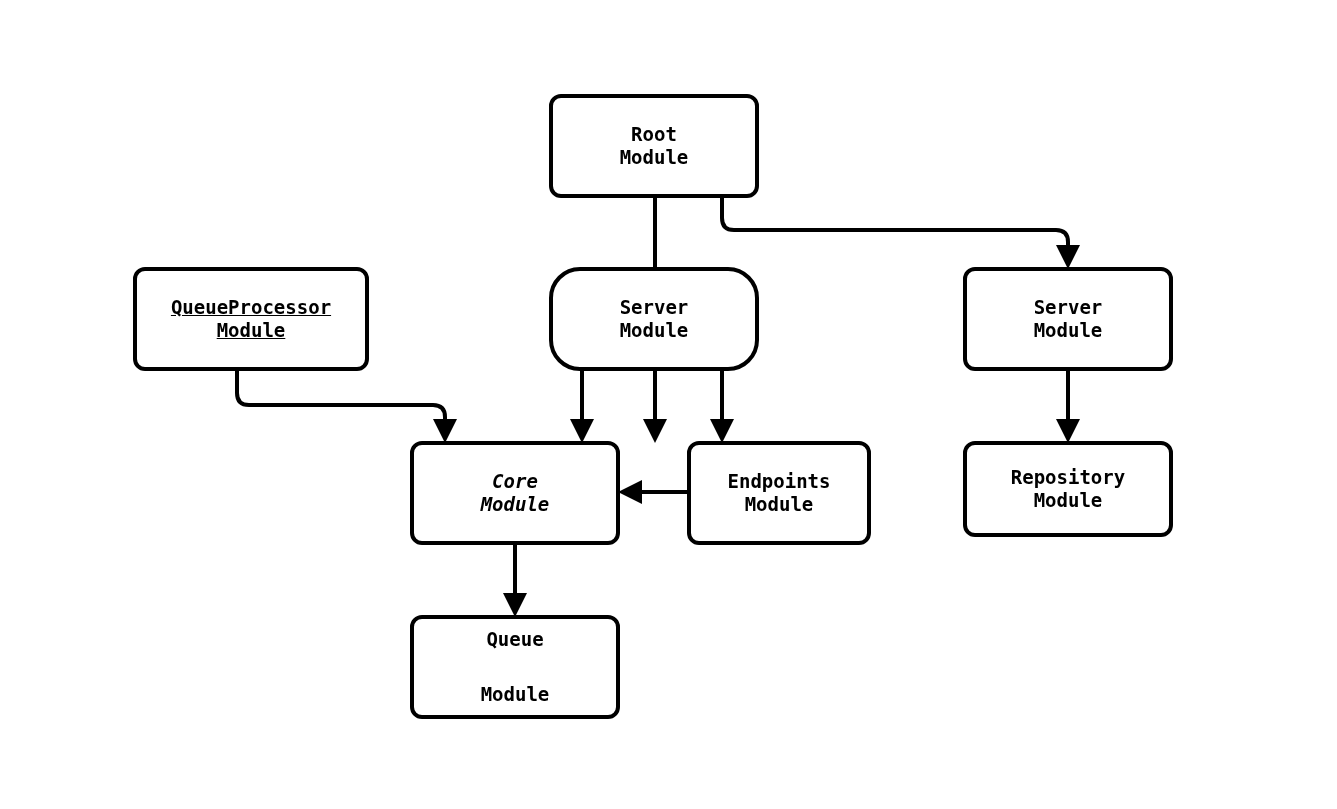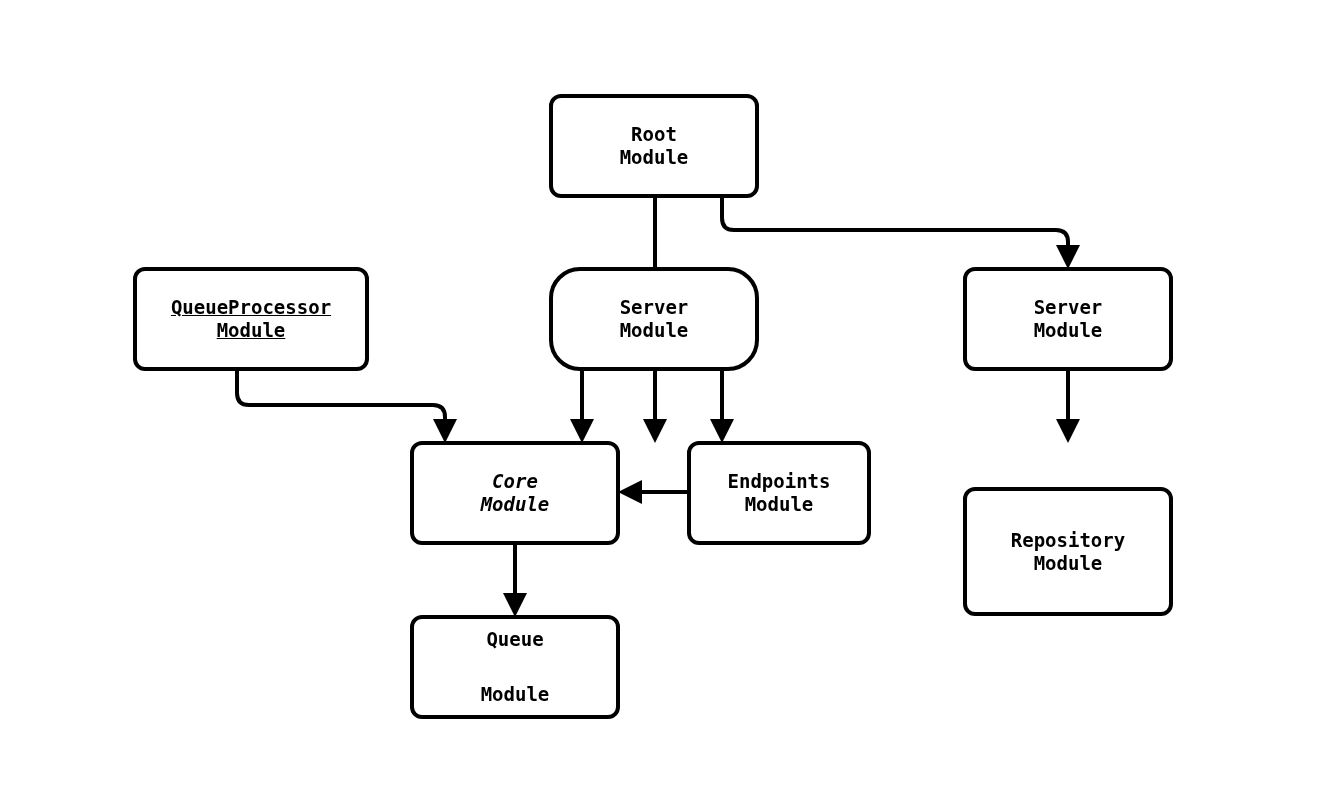--- a/index.html
+++ b/index.html
@@ -125,21 +125,21 @@
   <div class="node" style="left:410px; top:441px; width:210px; height:104px;font-style:italic;">
     <div class="node-label">Core</div>
     <div class="node-label">Module</div>
   </div>
 
   <div class="node" style="left:687px; top:441px; width:184px; height:104px;">
     <div class="node-label">Endpoints</div>
     <div class="node-label">Module</div>
   </div>
 
-  <div class="node" style="left:963px; top:441px; width:210px; height:129px;margin-top:46px;">
+  <div class="node" style="left:963px; top:441px; width:210px; height:96px;">
     <div class="node-label">Repository</div>
     <div class="node-label">Module</div>
   </div>
 
   <div class="node" style="left:410px; top:615px; width:210px; height:104px;gap:32px;">
     <div class="node-label">Queue</div>
     <div class="node-label">Module</div>
   </div>
 
 </div>

